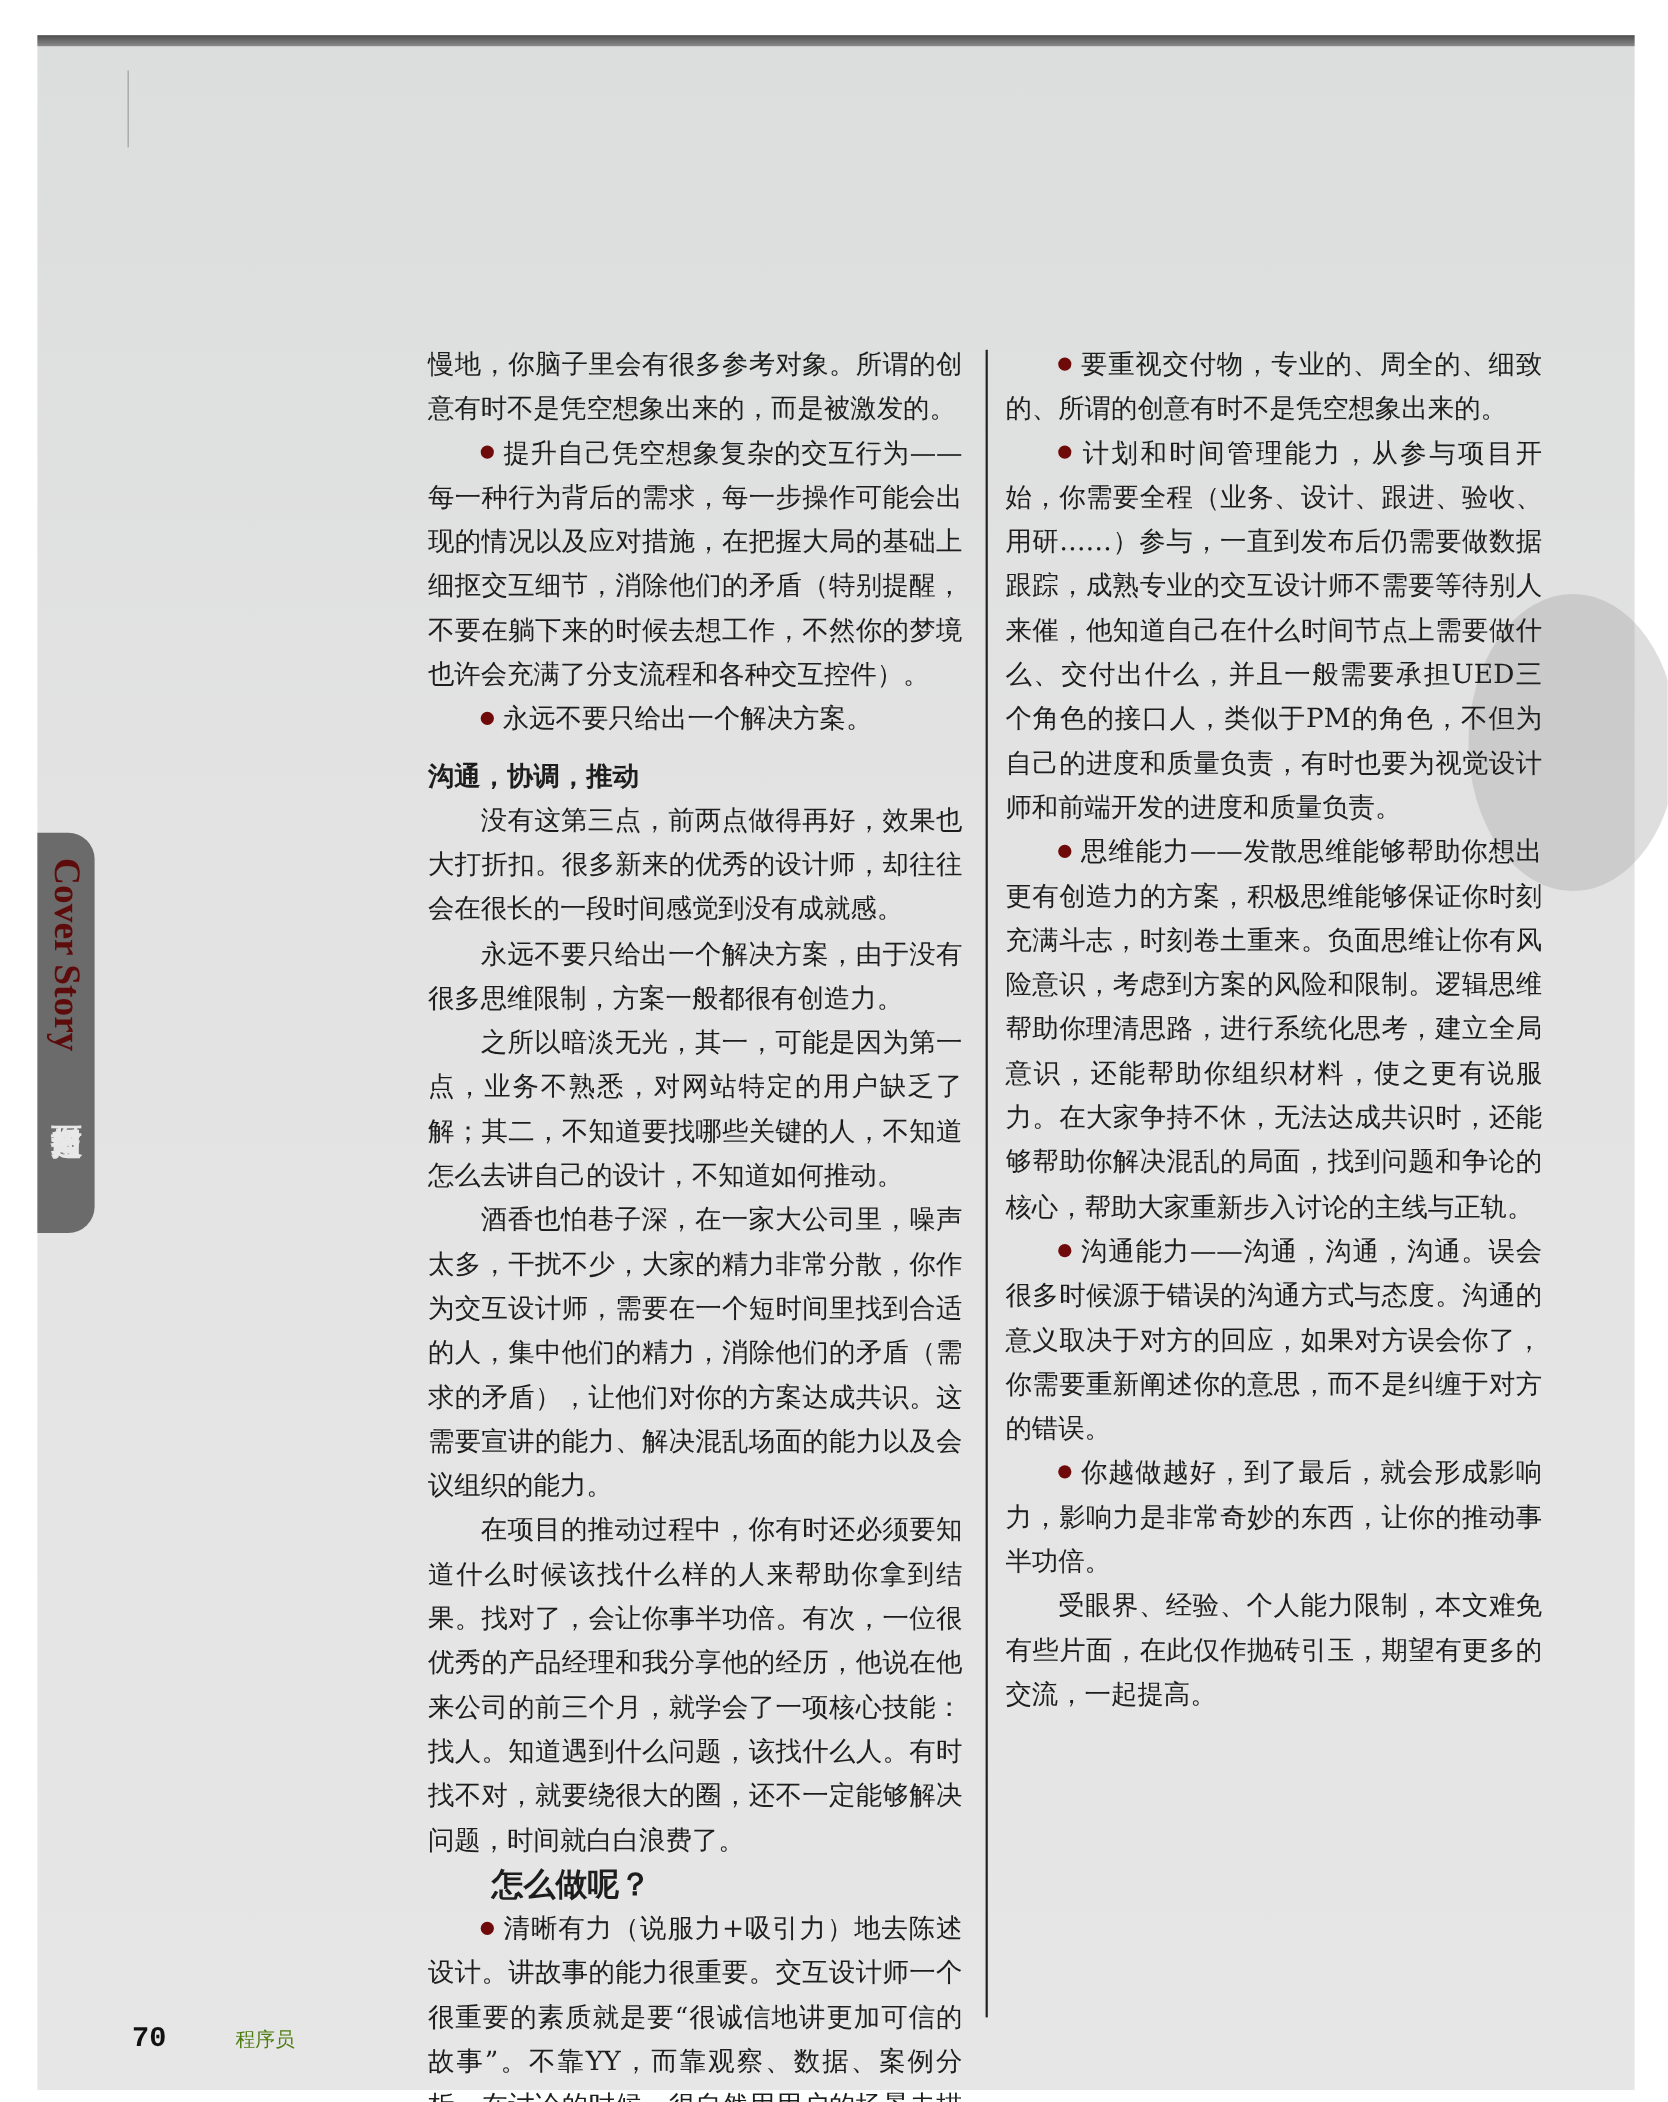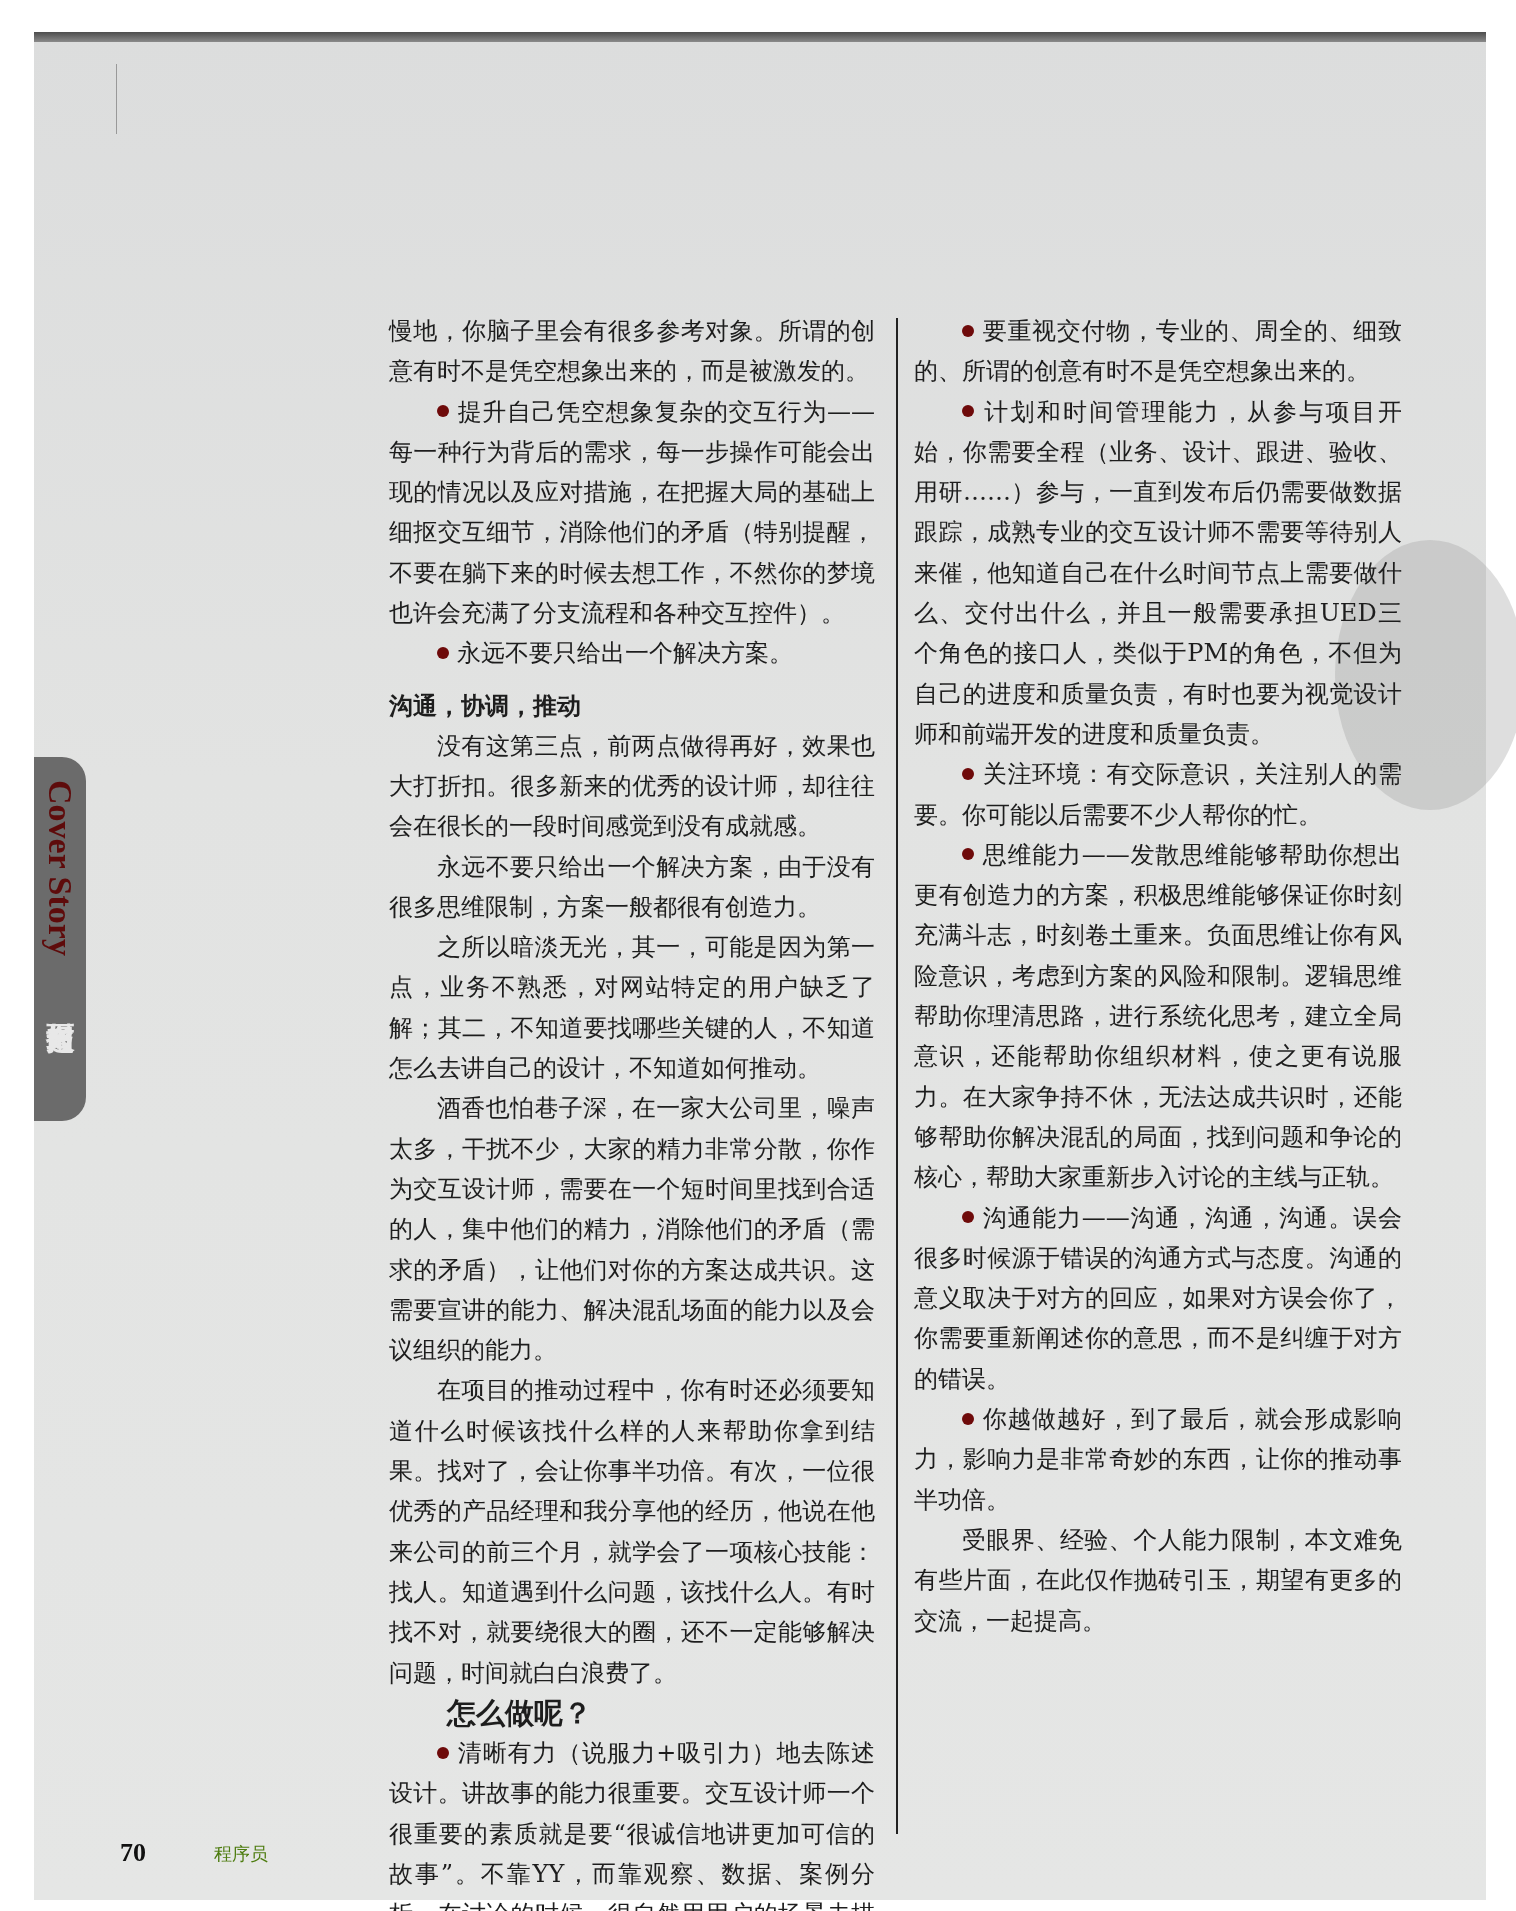--- a/index.html
+++ b/index.html
@@ -54,21 +54,21 @@
     position: absolute; left: 38px; top: 780px; width: 44px; height: 220px;
     writing-mode: vertical-rl; font-family: "Liberation Serif", "DejaVu Serif", serif;
     font-weight: bold; font-size: 34px; color: #5e0b0b; line-height: 44px; letter-spacing: 0;
   }
   .side-tab-cn {
     position: absolute; left: 42px; top: 1000px; width: 36px; height: 110px;
     writing-mode: vertical-rl; font-family: "DejaVu Serif", serif; font-weight: bold;
     font-size: 28px; color: #e8e8e8; line-height: 36px; letter-spacing: 1px;
   }
   .footer-page {
-    position: absolute; left: 120px; top: 1838px; font-family: Liberation Serif, serif;
+    position: absolute; left: 120px; top: 1838px; font-family: Liberation Mono, monospace;
     font-weight: bold; font-size: 26px; color: #111;
   }
   .footer-pub {
     position: absolute; left: 214px; top: 1842px; font-family: "DejaVu Sans", "Liberation Sans", sans-serif;
     font-size: 18px; color: #4d7c0f;
   }
 </style>
 </head>
 <body>
 
@@ -93,21 +93,20 @@
   <p class="indent">在项目的推动过程中，你有时还必须要知道什么时候该找什么样的人来帮助你拿到结果。找对了，会让你事半功倍。有次，一位很优秀的产品经理和我分享他的经历，他说在他来公司的前三个月，就学会了一项核心技能：找人。知道遇到什么问题，该找什么人。有时找不对，就要绕很大的圈，还不一定能够解决问题，时间就白白浪费了。</p>
   <p class="sub-heading">怎么做呢？</p>
   <p class="indent"><span class="bullet"></span><span>清晰有力（说服力+吸引力）地去陈述设计。讲故事的能力很重要。交互设计师一个很重要的素质就是要“很诚信地讲更加可信的故事”。不靠YY，而靠观察、数据、案例分析，在讨论的时候，很自然用用户的场景去描述设计：用户来到这里，他带着什么样的需求；在</span></p>
 </div>
 
 <div class="col-divider"></div>
 
 <div class="col col-right">
   <p class="indent"><span class="bullet"></span><span>要重视交付物，专业的、周全的、细致的、所谓的创意有时不是凭空想象出来的。</span></p>
   <p class="indent"><span class="bullet"></span><span>计划和时间管理能力，从参与项目开始，你需要全程（业务、设计、跟进、验收、用研……）参与，一直到发布后仍需要做数据跟踪，成熟专业的交互设计师不需要等待别人来催，他知道自己在什么时间节点上需要做什么、交付出什么，并且一般需要承担UED三个角色的接口人，类似于PM的角色，不但为自己的进度和质量负责，有时也要为视觉设计师和前端开发的进度和质量负责。</span></p>
-  <p class="indent"><span class="bullet"></span><span>关注环境：有交际意识，关注别人的需要。你可能以后需要不少人帮你的忙。</span></p>
   <p class="indent"><span class="bullet"></span><span>思维能力——发散思维能够帮助你想出更有创造力的方案，积极思维能够保证你时刻充满斗志，时刻卷土重来。负面思维让你有风险意识，考虑到方案的风险和限制。逻辑思维帮助你理清思路，进行系统化思考，建立全局意识，还能帮助你组织材料，使之更有说服力。在大家争持不休，无法达成共识时，还能够帮助你解决混乱的局面，找到问题和争论的核心，帮助大家重新步入讨论的主线与正轨。</span></p>
   <p class="indent"><span class="bullet"></span><span>沟通能力——沟通，沟通，沟通。误会很多时候源于错误的沟通方式与态度。沟通的意义取决于对方的回应，如果对方误会你了，你需要重新阐述你的意思，而不是纠缠于对方的错误。</span></p>
   <p class="indent"><span class="bullet"></span><span>你越做越好，到了最后，就会形成影响力，影响力是非常奇妙的东西，让你的推动事半功倍。</span></p>
   <p class="indent"><span>受眼界、经验、个人能力限制，本文难免有些片面，在此仅作抛砖引玉，期望有更多的交流，一起提高。</span></p>
 </div>
 
 <div class="footer-page">70</div>
 <div class="footer-pub">程序员</div>
 
 </body></html>

